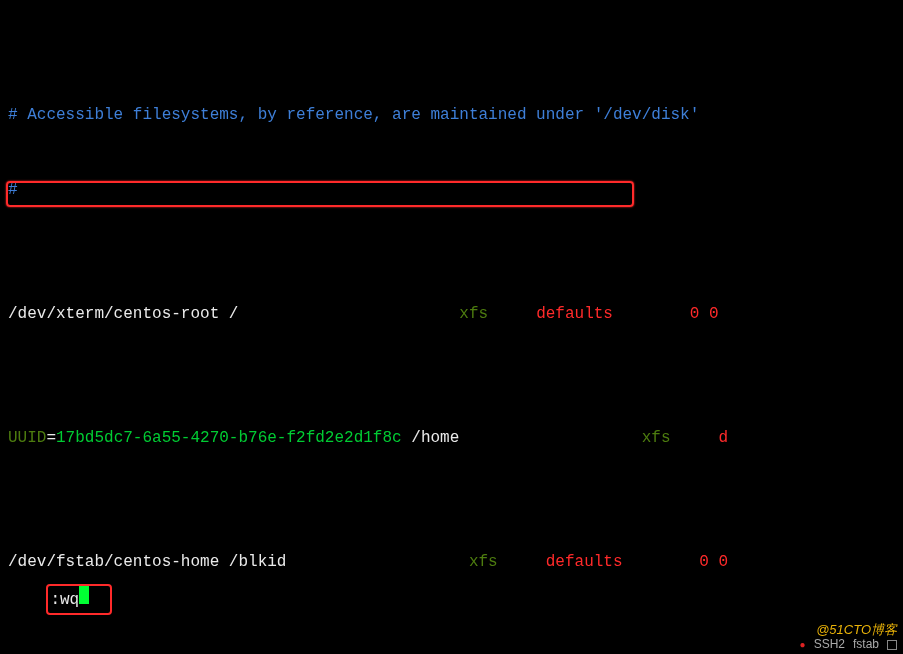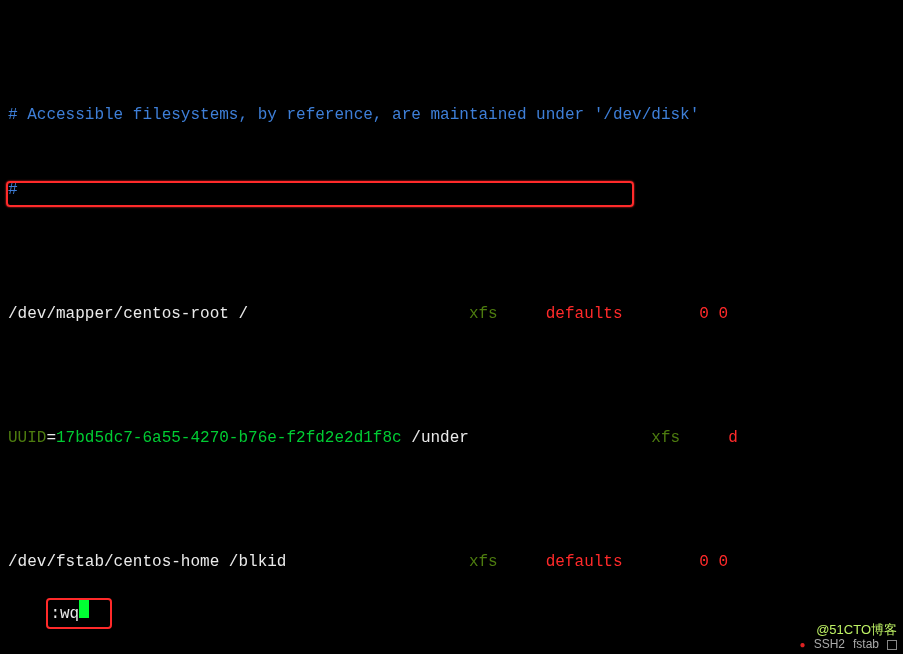--- a/index.html
+++ b/index.html
@@ -33,21 +33,21 @@
   .hlbox {
     position: absolute;
     border: 2px solid #ff2a2a;
     border-radius: 4px;
     box-shadow: 0 0 2px #ff2a2a;
     pointer-events: none;
   }
   .cmdline {
     position: absolute;
     left: 8px;
-    bottom: 0;
+    bottom: 14px;
   }
   .cmdline-wrap {
     border: 2px solid #ff2a2a;
     border-radius: 4px;
     padding: 0 2px;
     display: inline-flex;
     align-items: baseline;
   }
   .cursor {
     display: inline-block;
@@ -66,42 +66,43 @@
     font-family: Arial, sans-serif;
     display: flex;
     align-items: center;
     gap: 8px;
   }
   .watermark {
     position: absolute;
     right: 6px;
     bottom: 14px;
     font-size: 13px;
-    color: #bef264;
+    color: #eab308;
     font-family: Arial, sans-serif;
+    font-style: italic;
   }
   .dot { font-size: 10px; color: #d22; }
   .mini-icon {
     display:inline-block; width:10px; height:10px; border:1px solid #888;
   }
 </style>
 </head>
 <body>
 
 <div class="terminal">
 
   
   <span class="line blue"># Accessible filesystems, by reference, are maintained under '/dev/disk'</span>
   <span class="line blue">#</span>
 
   
-  <span class="line"><span class="white">/dev/mapper/centos-root</span><span class="white"> </span><span class="white">/</span><span>                       </span><span class="cyan">xfs</span><span>     </span><span class="red">defaults</span><span>        </span><span class="red">0</span><span> </span><span class="red">0</span></span>
+  <span class="line"><span class="white">/dev/xterm/centos-root</span><span class="white"> </span><span class="white">/</span><span>                       </span><span class="cyan">xfs</span><span>     </span><span class="red">defaults</span><span>        </span><span class="red">0</span><span> </span><span class="red">0</span></span>
 
   
-  <span class="line"><span class="cyan">UUID</span><span class="white">=</span><span class="green">17bd5dc7-6a55-4270-b76e-f2fd2e2d1f8c</span><span class="white"> </span><span class="white">/under</span><span>                   </span><span class="cyan">xfs</span><span>     </span><span class="red">d</span></span>
+  <span class="line"><span class="cyan">UUID</span><span class="white">=</span><span class="green">17bd5dc7-6a55-4270-b76e-f2fd2e2d1f8c</span><span class="white"> </span><span class="white">/home</span><span>                   </span><span class="cyan">xfs</span><span>     </span><span class="red">d</span></span>
 
   
   <span class="line"><span class="white">/dev/fstab/centos-home</span><span class="white"> </span><span class="white">/blkid</span><span>                   </span><span class="cyan">xfs</span><span>     </span><span class="red">defaults</span><span>        </span><span class="red">0</span><span> </span><span class="red">0</span></span>
 
   
   
 
   
   
 

